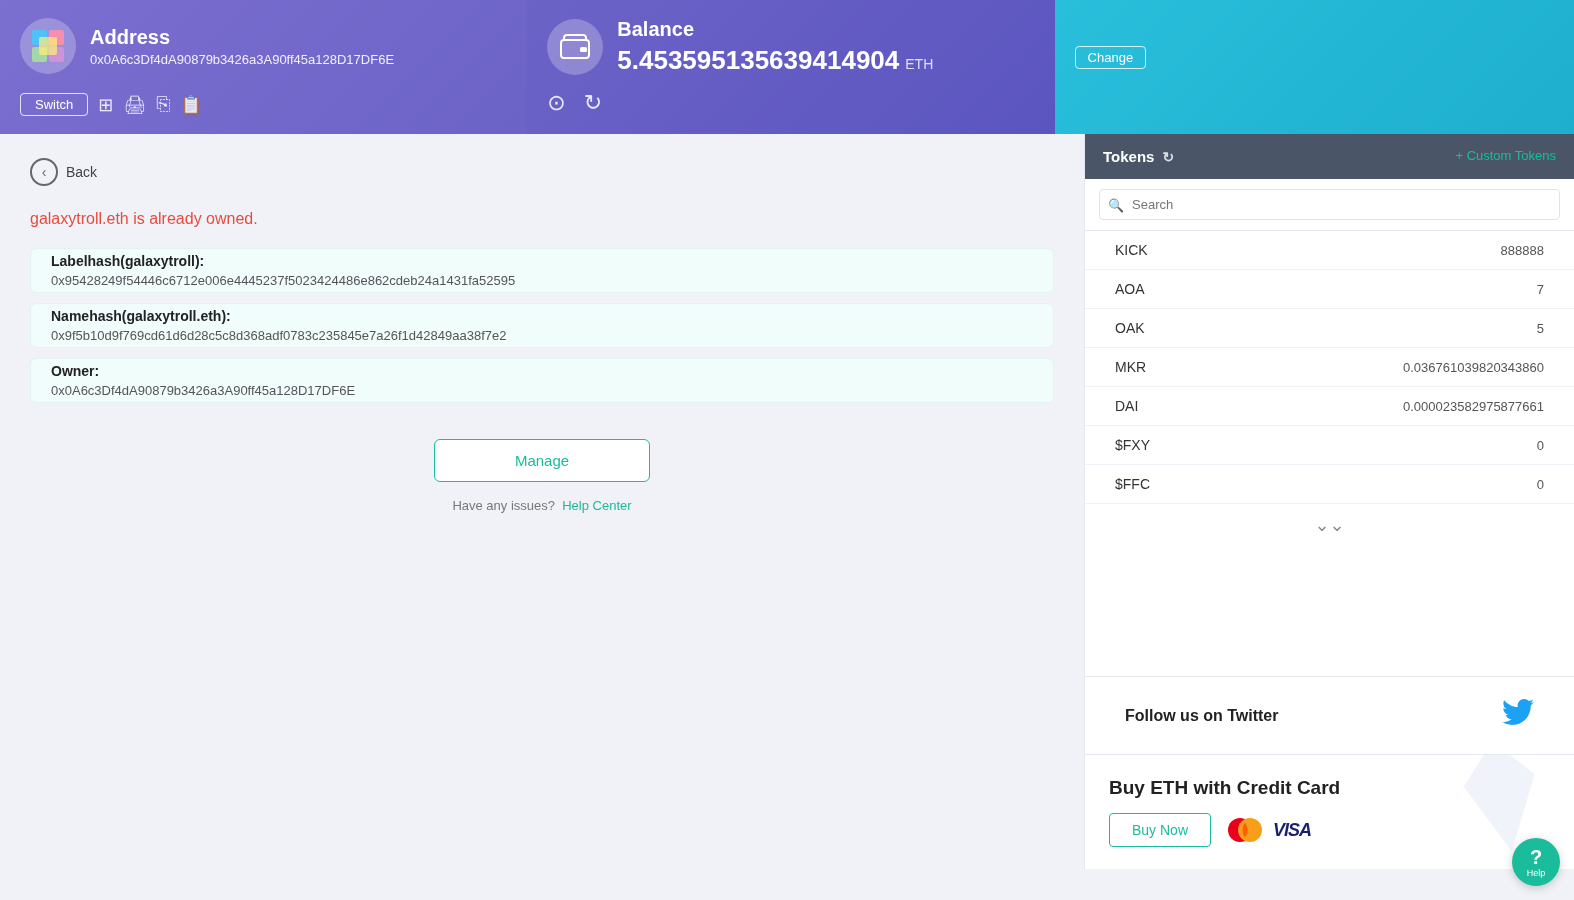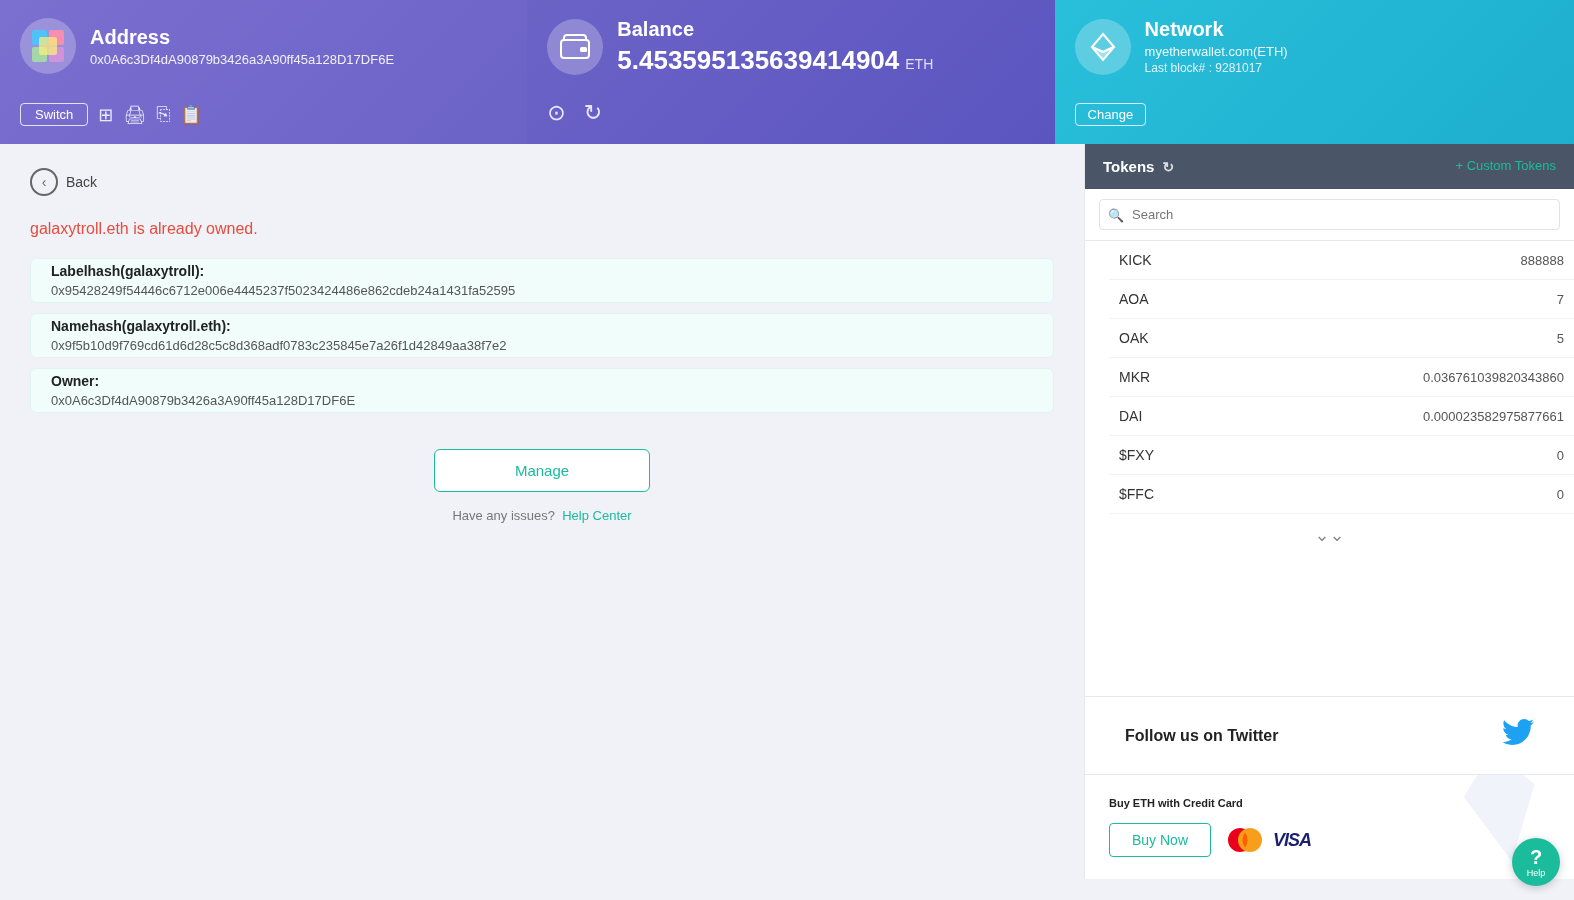--- a/index.html
+++ b/index.html
@@ -115,37 +115,37 @@
       width: 100%; padding: 7px 12px 7px 32px; border: 1px solid #e0e3ea;
       border-radius: 4px; font-size: 13px; color: #555; background: #fff;
       outline: none;
     }
     .search-wrap-inner { position: relative; }
     .search-icon-inner { position: absolute; left: 9px; top: 50%; transform: translateY(-50%); color: #aaa; font-size: 13px; }
 
     .token-list { flex: 1; overflow-y: auto; }
     .token-row {
       display: flex; justify-content: space-between; align-items: center;
-      padding: 11px 10px; border-bottom: 1px solid #f0f2f8; font-size: 14px; margin-left: 24px;
+      padding: 11px 30px; border-bottom: 1px solid #f0f2f8; font-size: 14px;
     }
     .token-name { color: #333; font-weight: 500; }
     .token-amount { color: #555; font-size: 13px; }
 
     .show-more { text-align: center; padding: 10px; color: #888; font-size: 18px; cursor: pointer; }
 
     .twitter-section {
       padding: 22px 40px;
       display: flex; align-items: center; justify-content: space-between;
       border-top: 1px solid #e5e8ef; border-bottom: 1px solid #e5e8ef;
     }
     .twitter-text { font-size: 16px; font-weight: 600; color: #222; }
     .twitter-bird { color: #1da1f2; font-size: 28px; }
 
     .buy-eth-section { padding: 22px 24px; position: relative; overflow: hidden; }
-    .buy-eth-title { font-size: 11px; font-weight: 600; color: #222; margin-bottom: 14px; }
+    .buy-eth-title { font-size: 19px; font-weight: 600; color: #222; margin-bottom: 14px; }
     .buy-eth-row { display: flex; align-items: center; gap: 14px; }
     .btn-buy-now {
       border: 1.5px solid #1abc9c; background: #fff; color: #1abc9c;
       padding: 8px 22px; border-radius: 4px; font-size: 14px; cursor: pointer; font-weight: 500;
     }
     .payment-logos { display: flex; align-items: center; gap: 8px; }
 
     .eth-bg-logo {
       position: absolute; right: 10px; bottom: -10px;
       font-size: 100px; color: rgba(100,120,200,0.08); transform: rotate(-10deg);
@@ -209,34 +209,20 @@
         </div>
       </div>
     </div>
     <div class="balance-actions">
       <span class="balance-action-icon">⊙</span>
       <span class="balance-action-icon">↻</span>
     </div>
   </div>
 
   <div class="header-card network">
-    <div class="card-top">
-      <div class="card-icon-circle">
-
-        <svg width="34" height="34" viewBox="0 0 34 34">
-          <polygon points="17,4 28,17 17,22 6,17" fill="none" stroke="white" stroke-width="2"></polygon>
-          <polygon points="17,22 28,17 17,30 6,17" fill="rgba(255,255,255,0.4)" stroke="white" stroke-width="2"></polygon>
-        </svg>
-      </div>
-      <div>
-        <div class="card-title">Network</div>
-        <div class="card-subtitle">myetherwallet.com(ETH)</div>
-        <div class="card-subtitle2">Last block# : 9281017</div>
-      </div>
-    </div>
     <div class="card-actions">
       <button class="btn-change">Change</button>
     </div>
   </div>
 </div>
 
 <div class="main-layout">
 
   <div class="left-content">
     <div class="back-btn">

